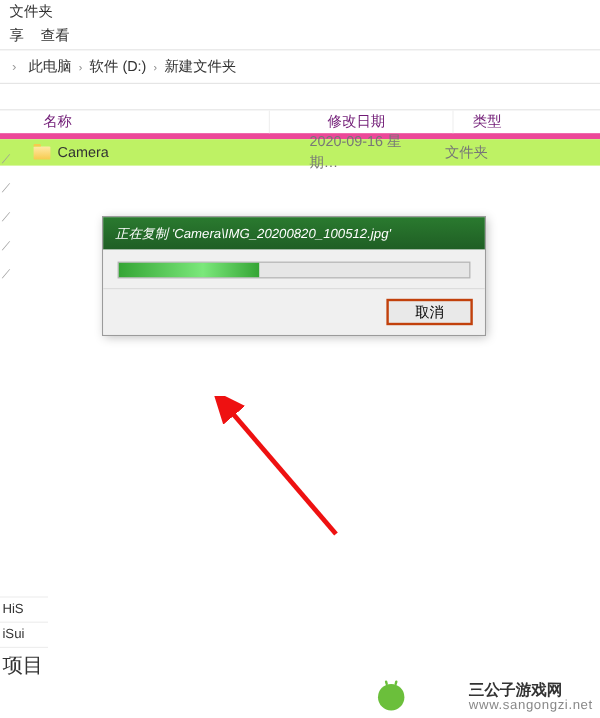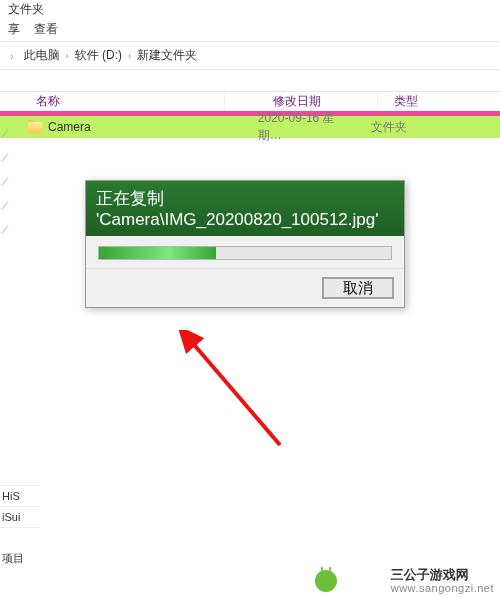--- a/index.html
+++ b/index.html
@@ -28,42 +28,42 @@
     
     .list-row { height: 22px; display: flex; align-items: center; font-size: 12px; background: #bef264; }
     .list-row .col-name { display: flex; align-items: center; gap: 6px; padding-left: 28px; }
     .folder-icon { width: 14px; height: 11px; background: linear-gradient(#ffe9a6, #f7ca4d); border-radius: 1px; position: relative; }
     .folder-icon::before { content: ""; position: absolute; top: -2px; left: 0; width: 6px; height: 2px; background: #f7ca4d; border-radius: 1px 1px 0 0; }
     .list-row .col-date, .list-row .col-type { color: #777; }
     
     .sidebar-frag { position: absolute; left: 0; top: 120px; width: 14px; display: flex; flex-direction: column; gap: 14px; padding-top: 8px; }
     .pin { width: 10px; height: 10px; color: #999; font-size: 10px; text-align: center; }
     
-    .sidebar-bottom { position: absolute; left: 0; bottom: 70px; width: 40px; font-size: 11px; }
+    .sidebar-bottom { position: absolute; left: 0; bottom: 58px; width: 40px; font-size: 11px; }
     .sidebar-bottom .sb-item { padding: 4px 2px; border-top: 1px solid #eee; }
     .sidebar-bottom .sb-item:last-child { border-bottom: 1px solid #eee; }
-    .sidebar-tail { position: absolute; left: 0; bottom: 28px; font-size: 11px; padding: 4px 2px; }
+    .sidebar-tail { position: absolute; left: 0; bottom: 28px; font-size: 17px; padding: 4px 2px; }
     
     
     .dialog { position: absolute; left: 85px; top: 180px; width: 320px; background: #f0f0f0; border: 1px solid #9b9b9b; box-shadow: 2px 2px 8px rgba(0,0,0,0.25); }
     .dlg-title { height: 26px; background: #fff; display: flex; align-items: center; padding: 0 4px 0 6px; border-bottom: 1px solid #dcdcdc; }
     .dlg-title .ico { width: 14px; height: 14px; margin-right: 6px; display: flex; align-items: center; justify-content: center; }
     .dlg-title .ico svg { width: 14px; height: 14px; }
     .dlg-title .ttl { flex: 1; font-size: 12px; }
     .win-btns { display: flex; gap: 0; }
     .win-btn { width: 30px; height: 20px; display: flex; align-items: center; justify-content: center; font-size: 11px; color: #333; cursor: default; }
     .win-btn.close { font-size: 13px; }
     
-    .dlg-band { background: linear-gradient(#2a7a2f, #1f5e24); color: #fff; padding: 6px 10px; font-size: 17px; }
+    .dlg-band { background: linear-gradient(#2a7a2f, #1f5e24); color: #fff; padding: 6px 10px; font-size: 11px; font-style: italic; }
     .dlg-body { padding: 10px 12px 8px; background: #f0f0f0; }
     .dlg-dest { font-size: 12px; margin-bottom: 16px; }
     .progress { width: 100%; height: 14px; border: 1px solid #b5b5b5; background: #e6e6e6; position: relative; }
     .progress-fill { position: absolute; left: 0; top: 0; bottom: 0; background: linear-gradient(to right, #35a535, #5ed35e 40%, #35a535 70%, #e6e6e6 70%, #e6e6e6); }
     .dlg-foot { border-top: 1px solid #dcdcdc; padding: 8px 10px; display: flex; justify-content: flex-end; background: #f0f0f0; }
-    .btn-cancel { min-width: 72px; height: 22px; border: 2px solid #a3a3a3; background: #e9e9e9; font-size: 15px; cursor: default; }
+    .btn-cancel { min-width: 72px; height: 22px; border: 2px solid #c2410c; background: #e9e9e9; font-size: 12px; cursor: default; }
     
     
     .arrow { position: absolute; left: 170px; top: 330px; width: 120px; height: 120px; pointer-events: none; }
     .arrow svg { width: 100%; height: 100%; }
     
     
     .watermark { position: absolute; right: 6px; bottom: 4px; display: flex; align-items: center; gap: 6px; }
     .wm-logo { width: 22px; height: 22px; background: #6bbf3b; border-radius: 50%; position: relative; }
     .wm-logo::before, .wm-logo::after { content: ""; position: absolute; top: -3px; width: 2px; height: 4px; background: #6bbf3b; border-radius: 1px; }
     .wm-logo::before { left: 6px; transform: rotate(-15deg); }

